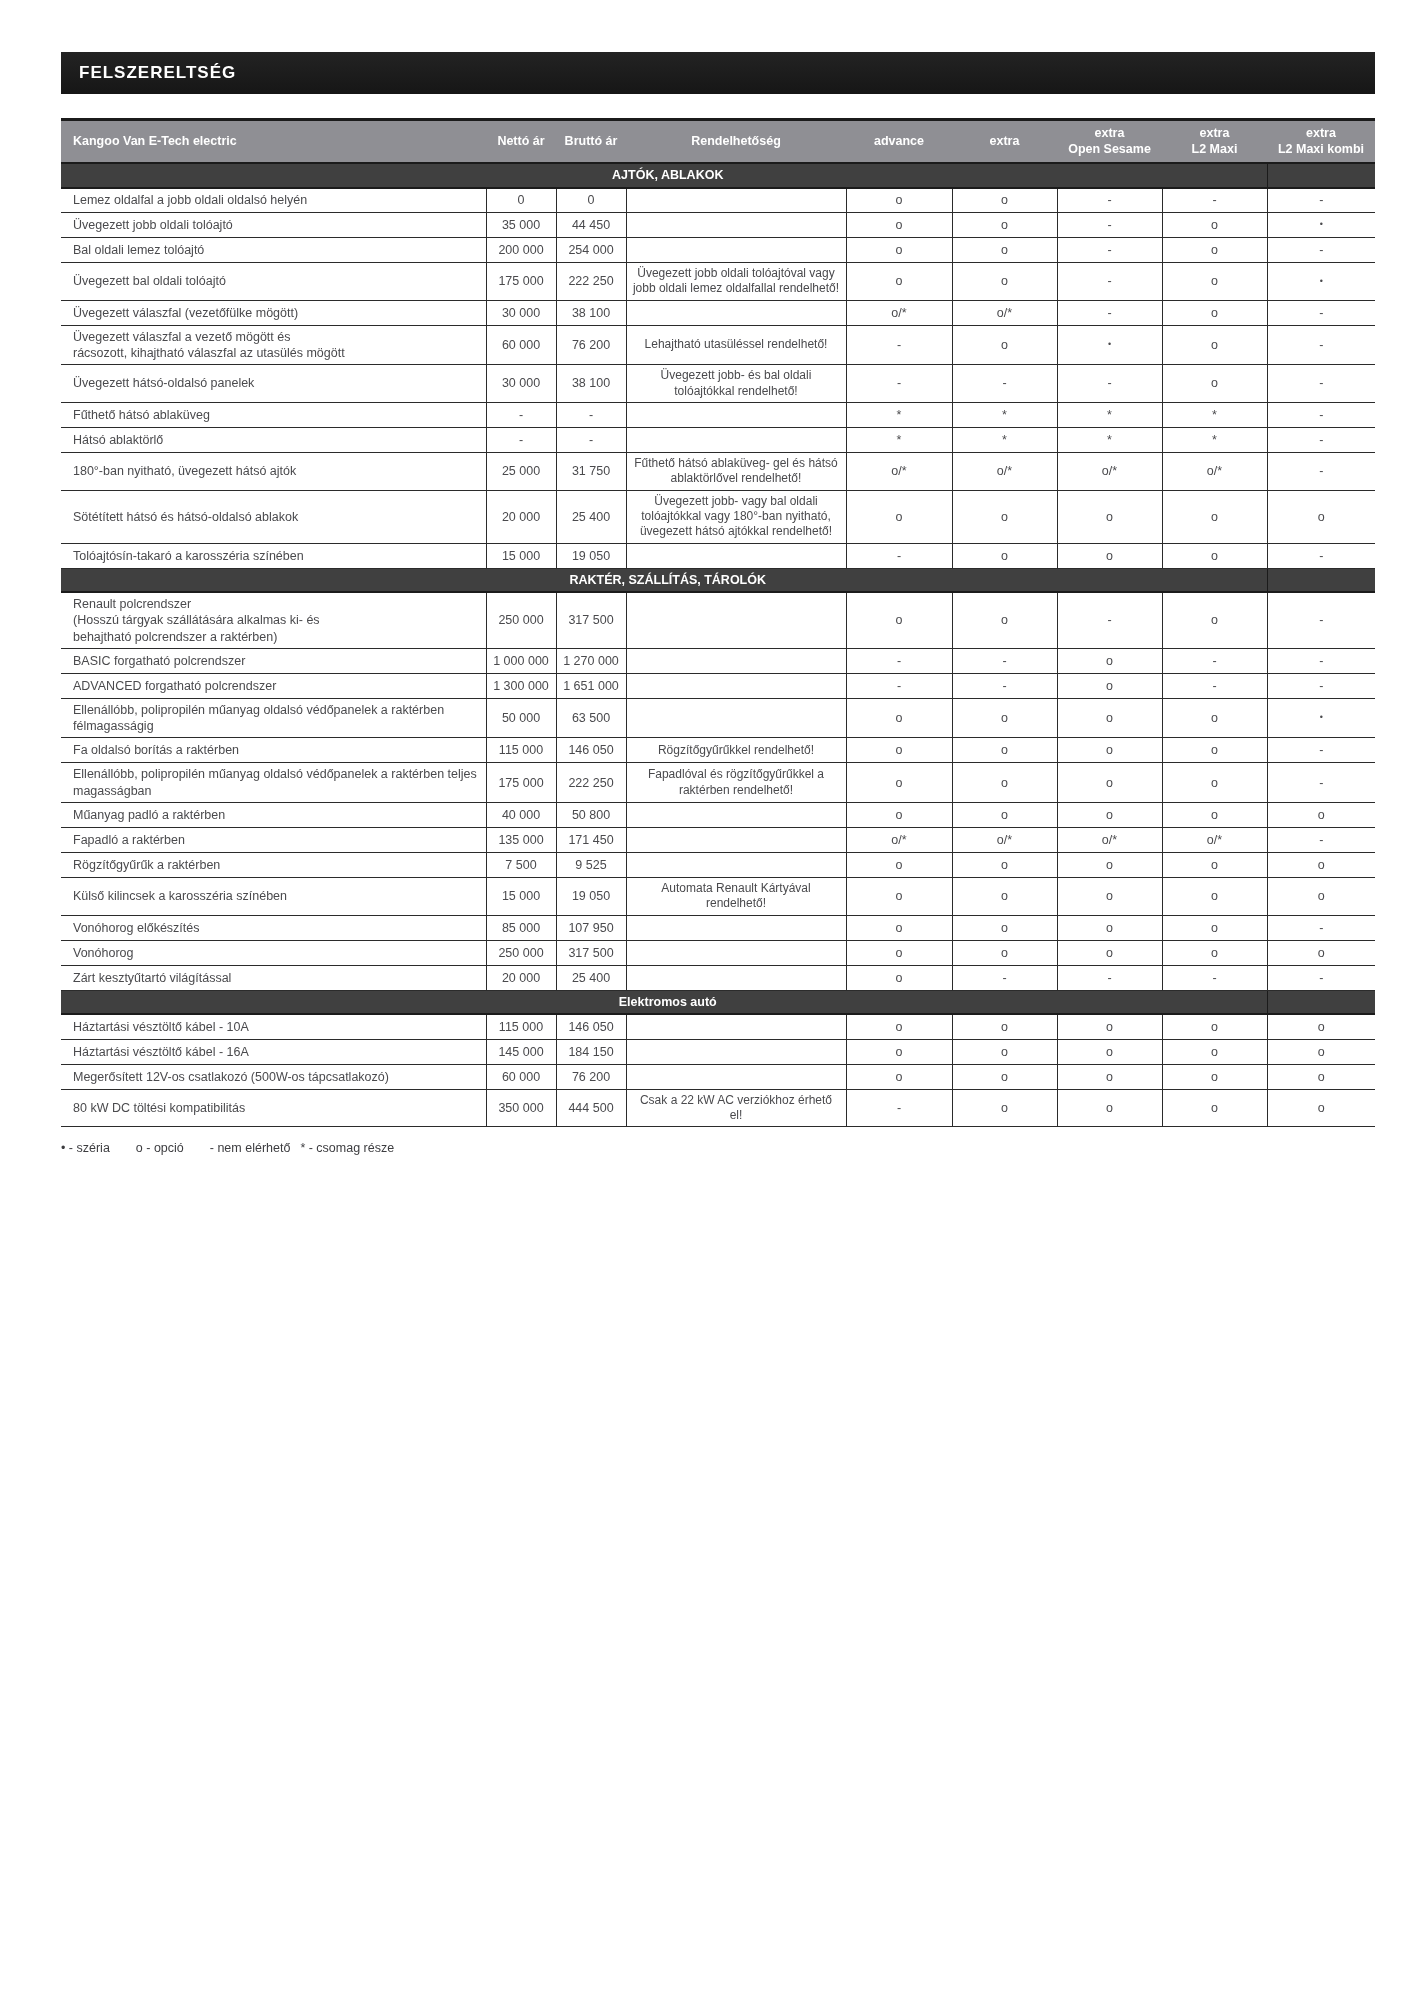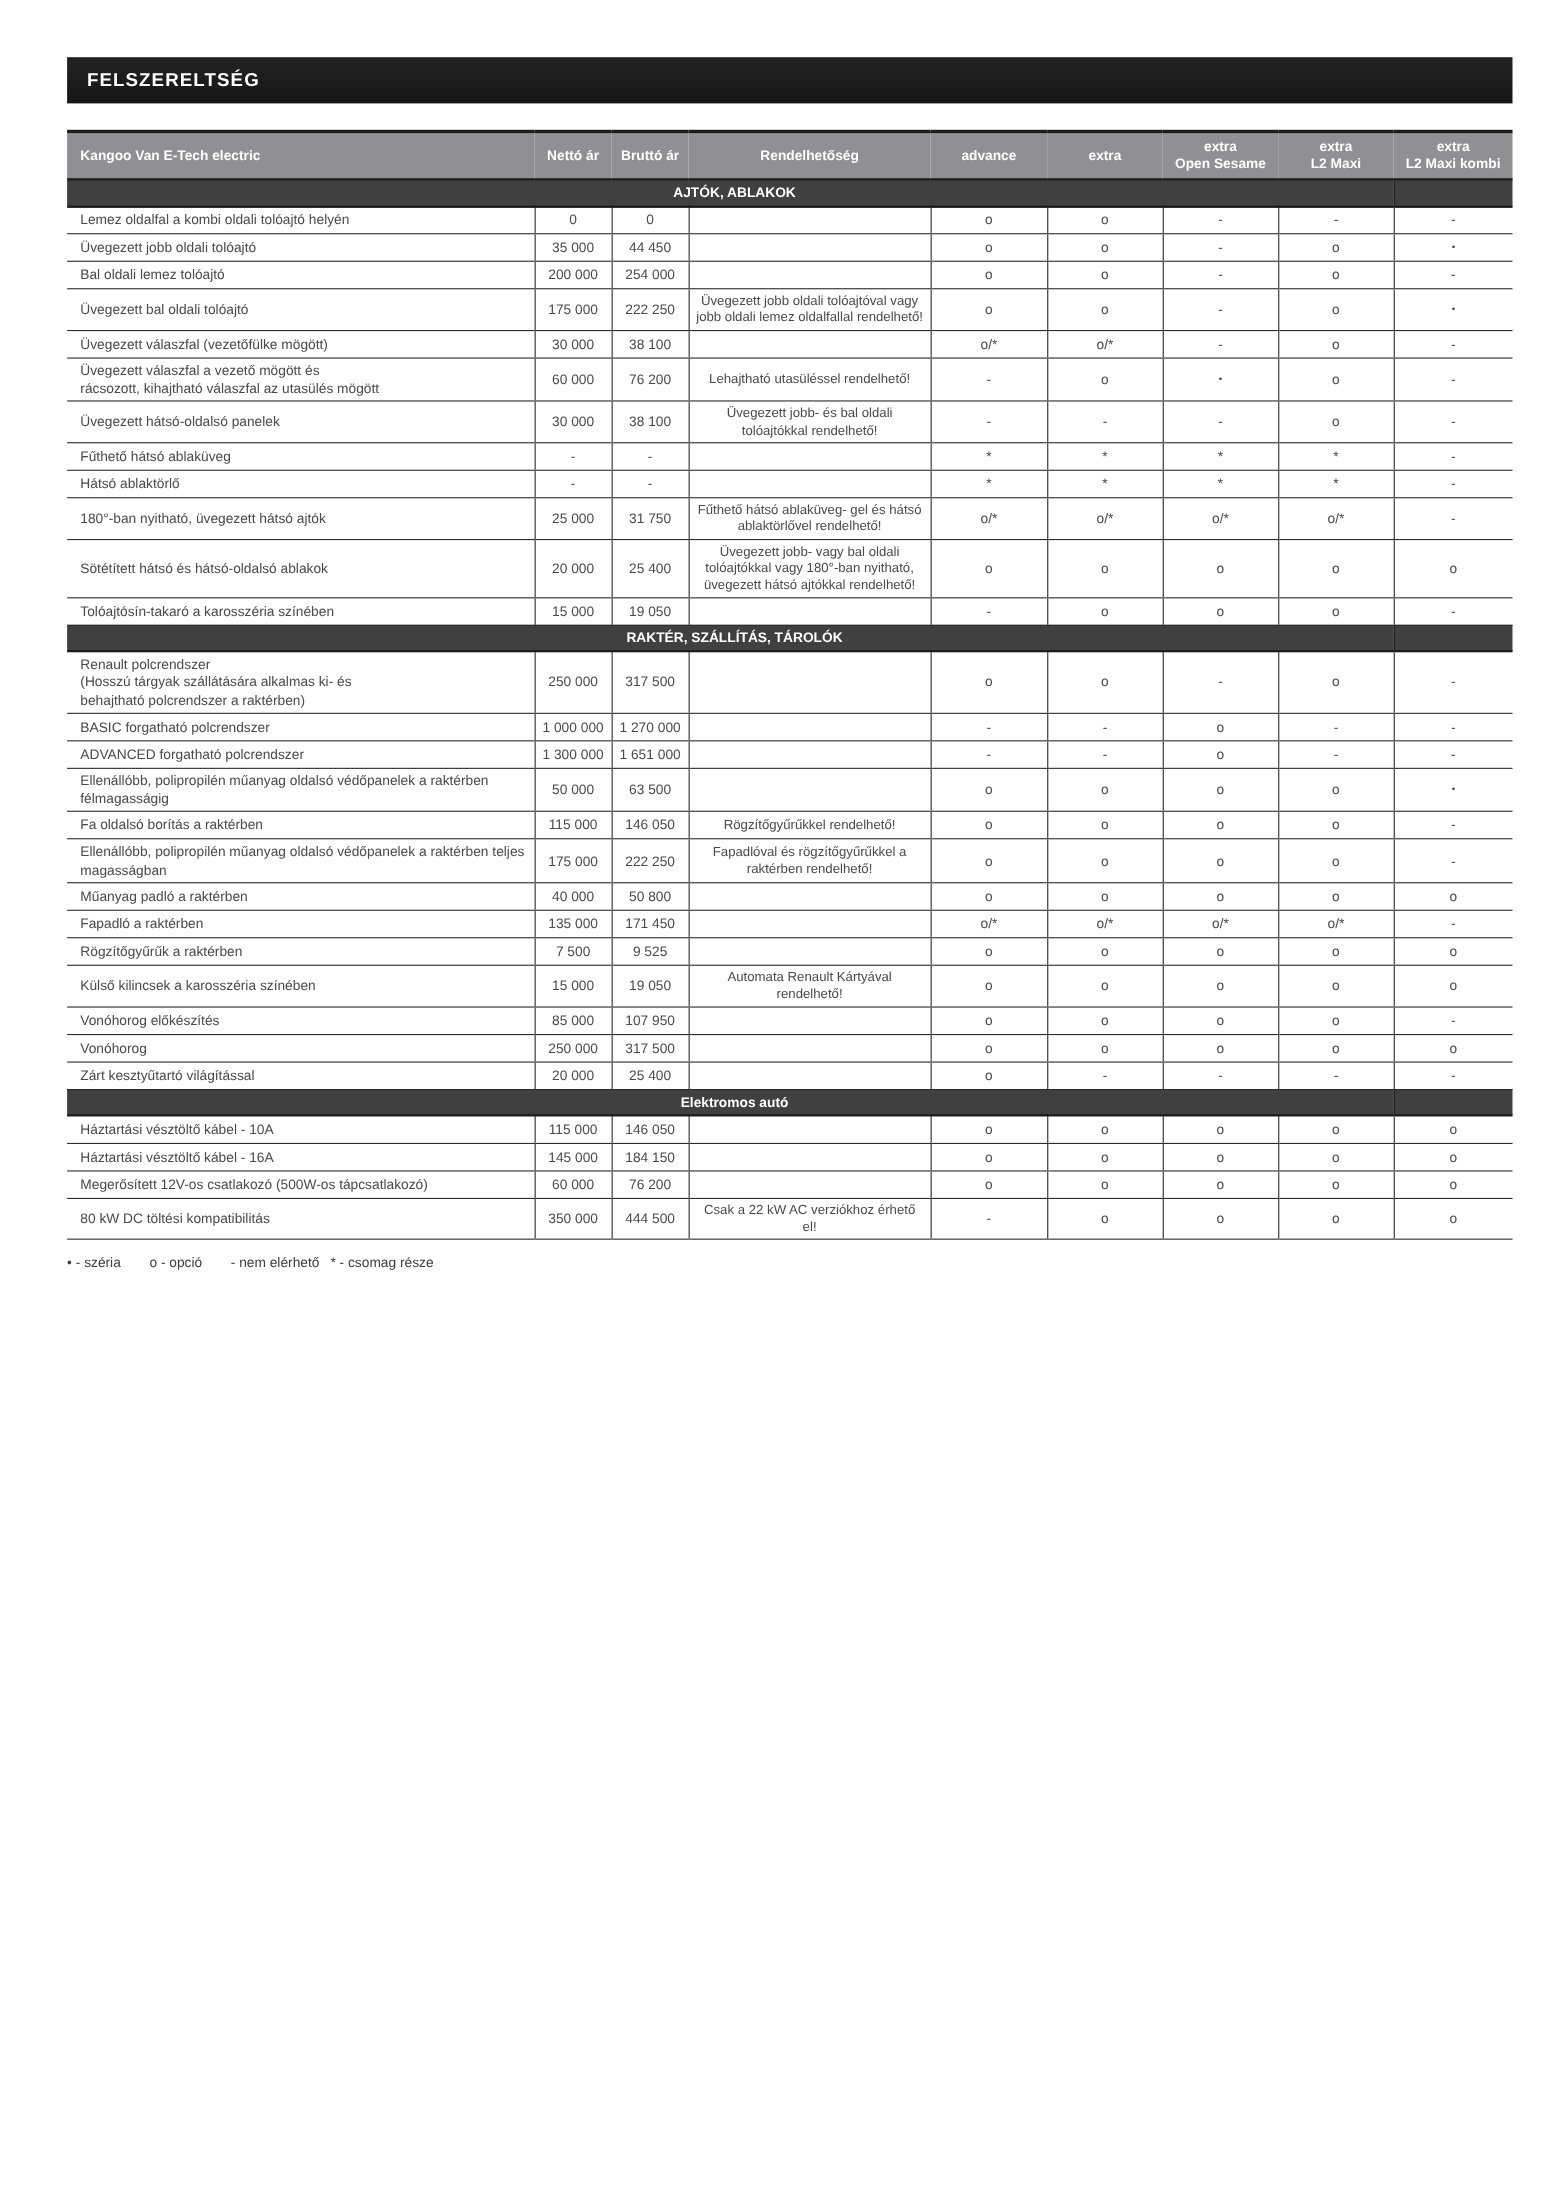--- a/index.html
+++ b/index.html
@@ -123,21 +123,21 @@
             <th class="col8">extra
 L2 Maxi kombi</th>
           </tr>
       </thead>
       <tbody id="table-body">
           <tr class="section-row">
             <td colspan="8" class="section-cell">AJTÓK, ABLAKOK</td>
             <td class="section-cell section-last"></td>
           </tr>
           <tr>
-            <td class="c0">Lemez oldalfal a kombi oldali tolóajtó helyén</td>
+            <td class="c0">Lemez oldalfal a jobb oldali oldalsó helyén</td>
             <td class="c1">0</td>
             <td class="c2">0</td>
             <td class="c3"></td>
             <td class="c4">o</td>
             <td class="c5">o</td>
             <td class="c6">-</td>
             <td class="c7">-</td>
             <td class="c8">-</td>
           </tr>
           <tr>

